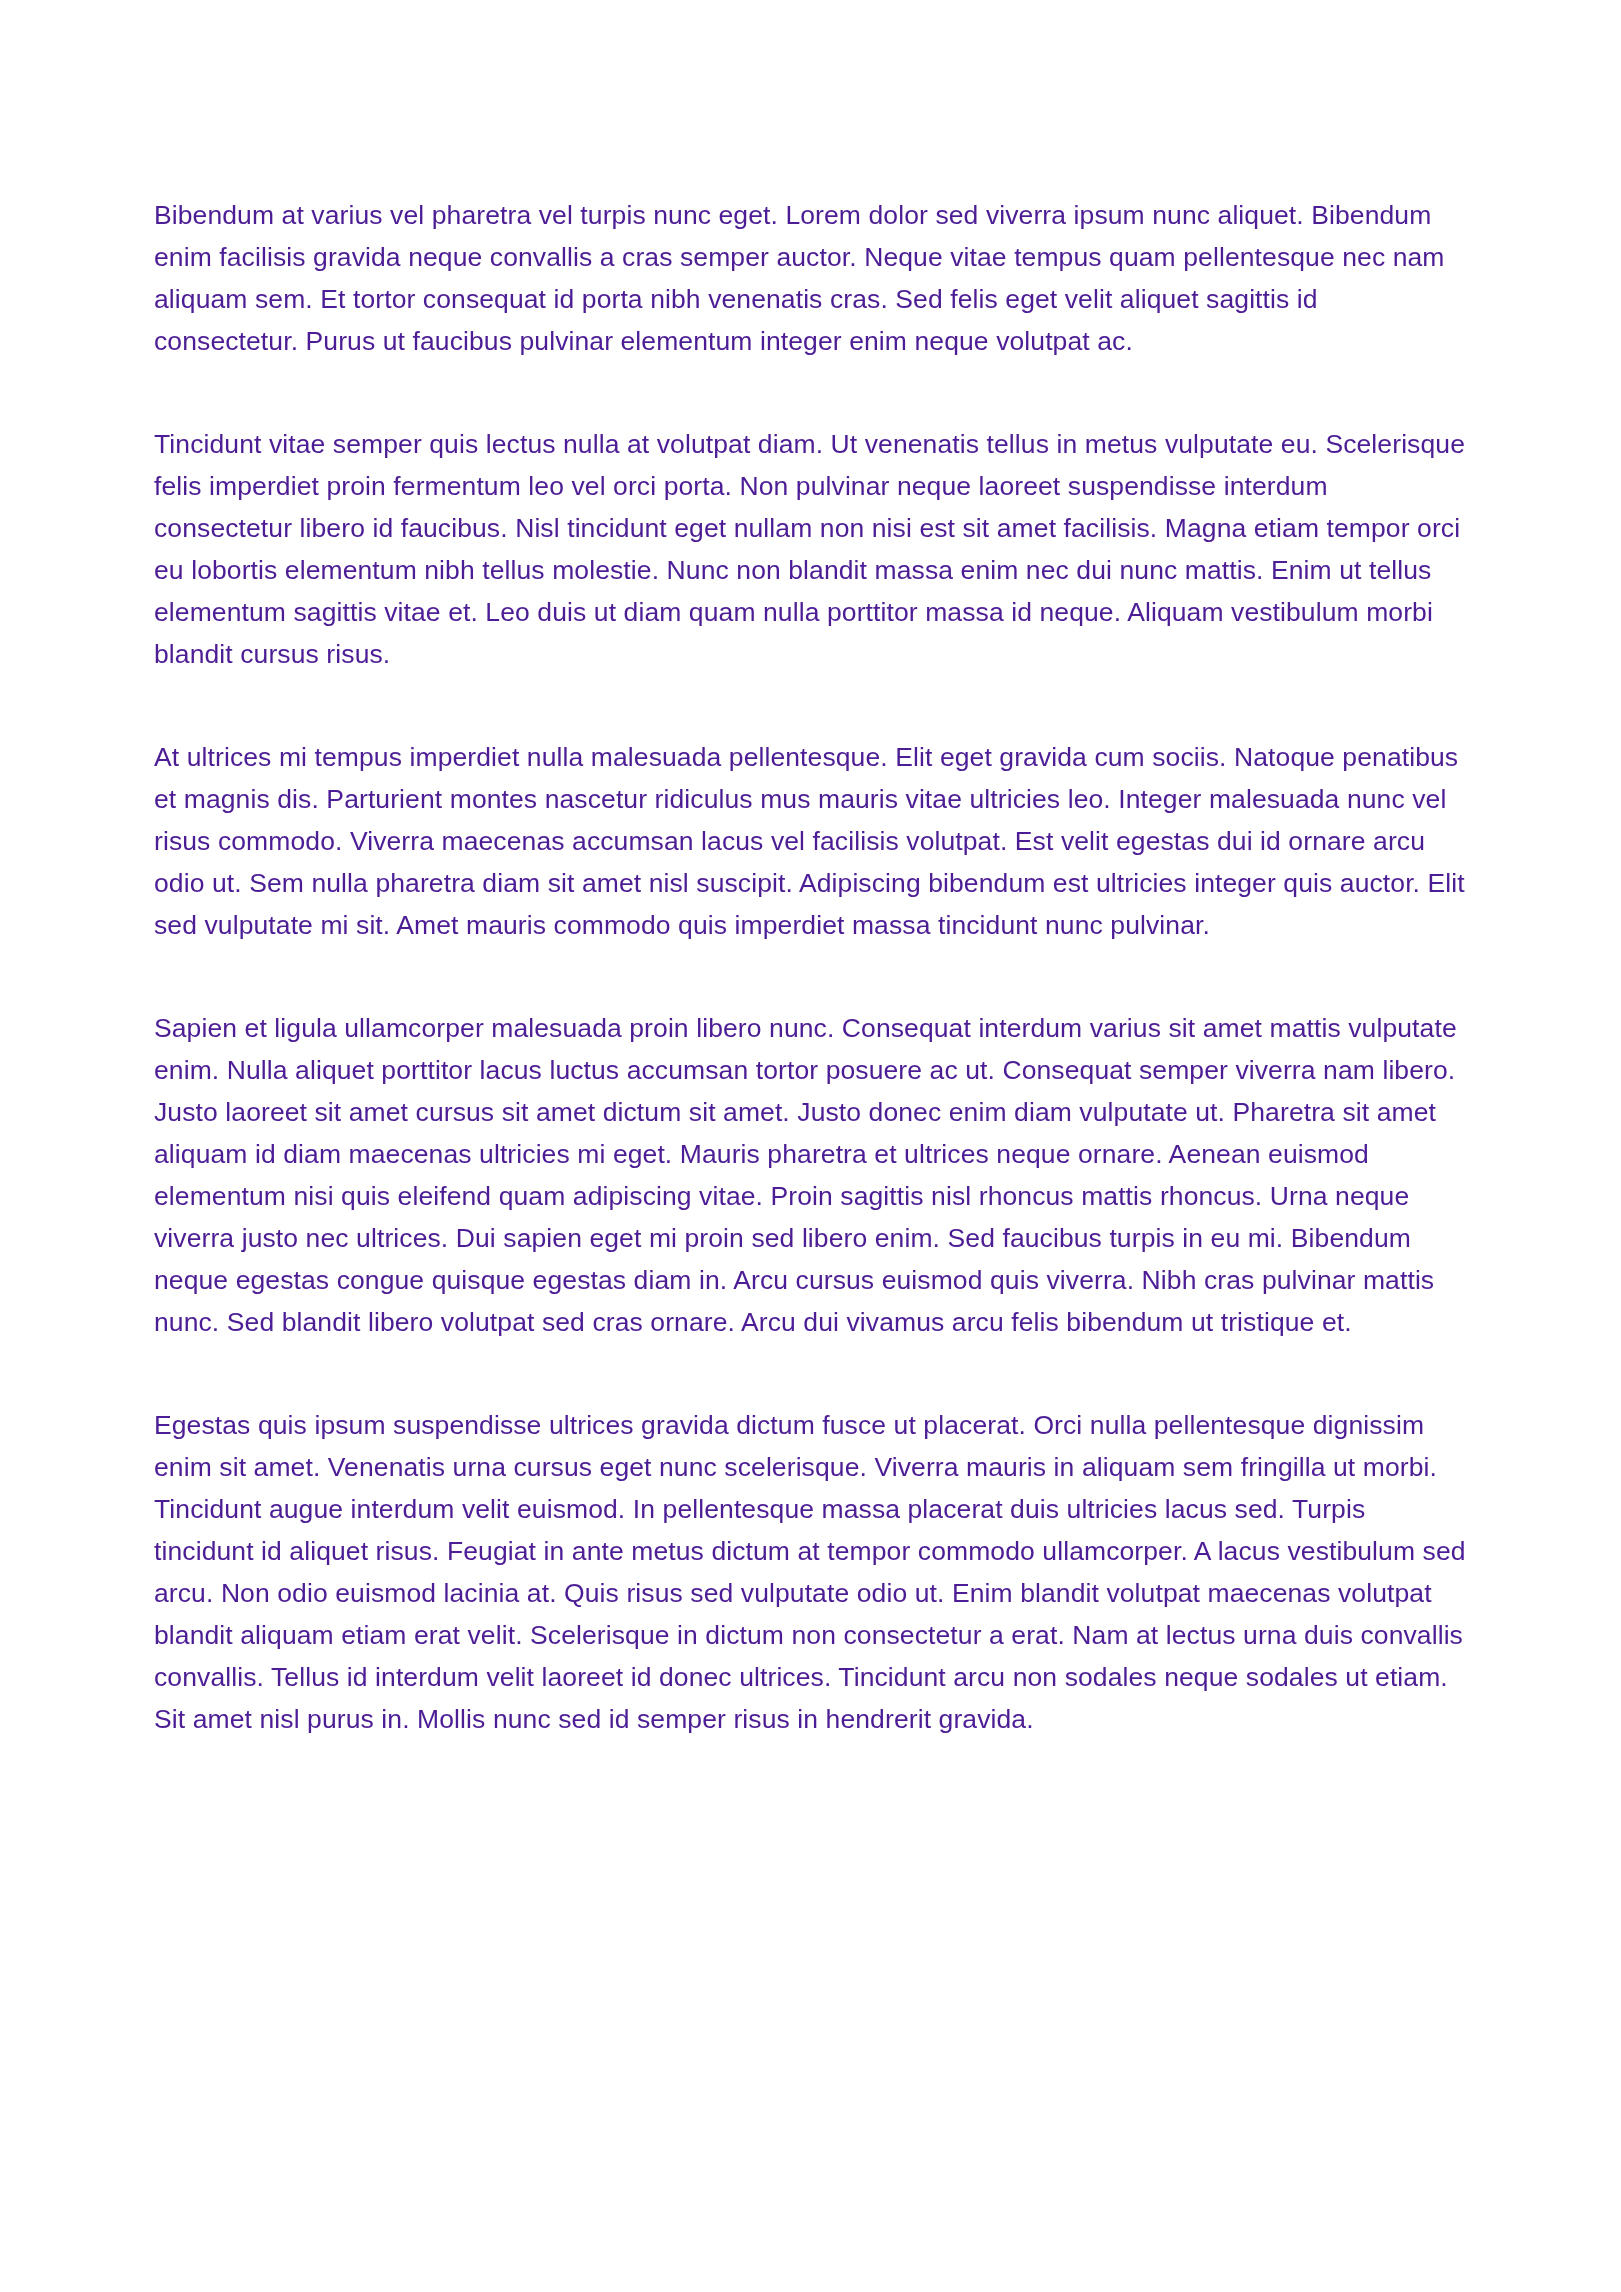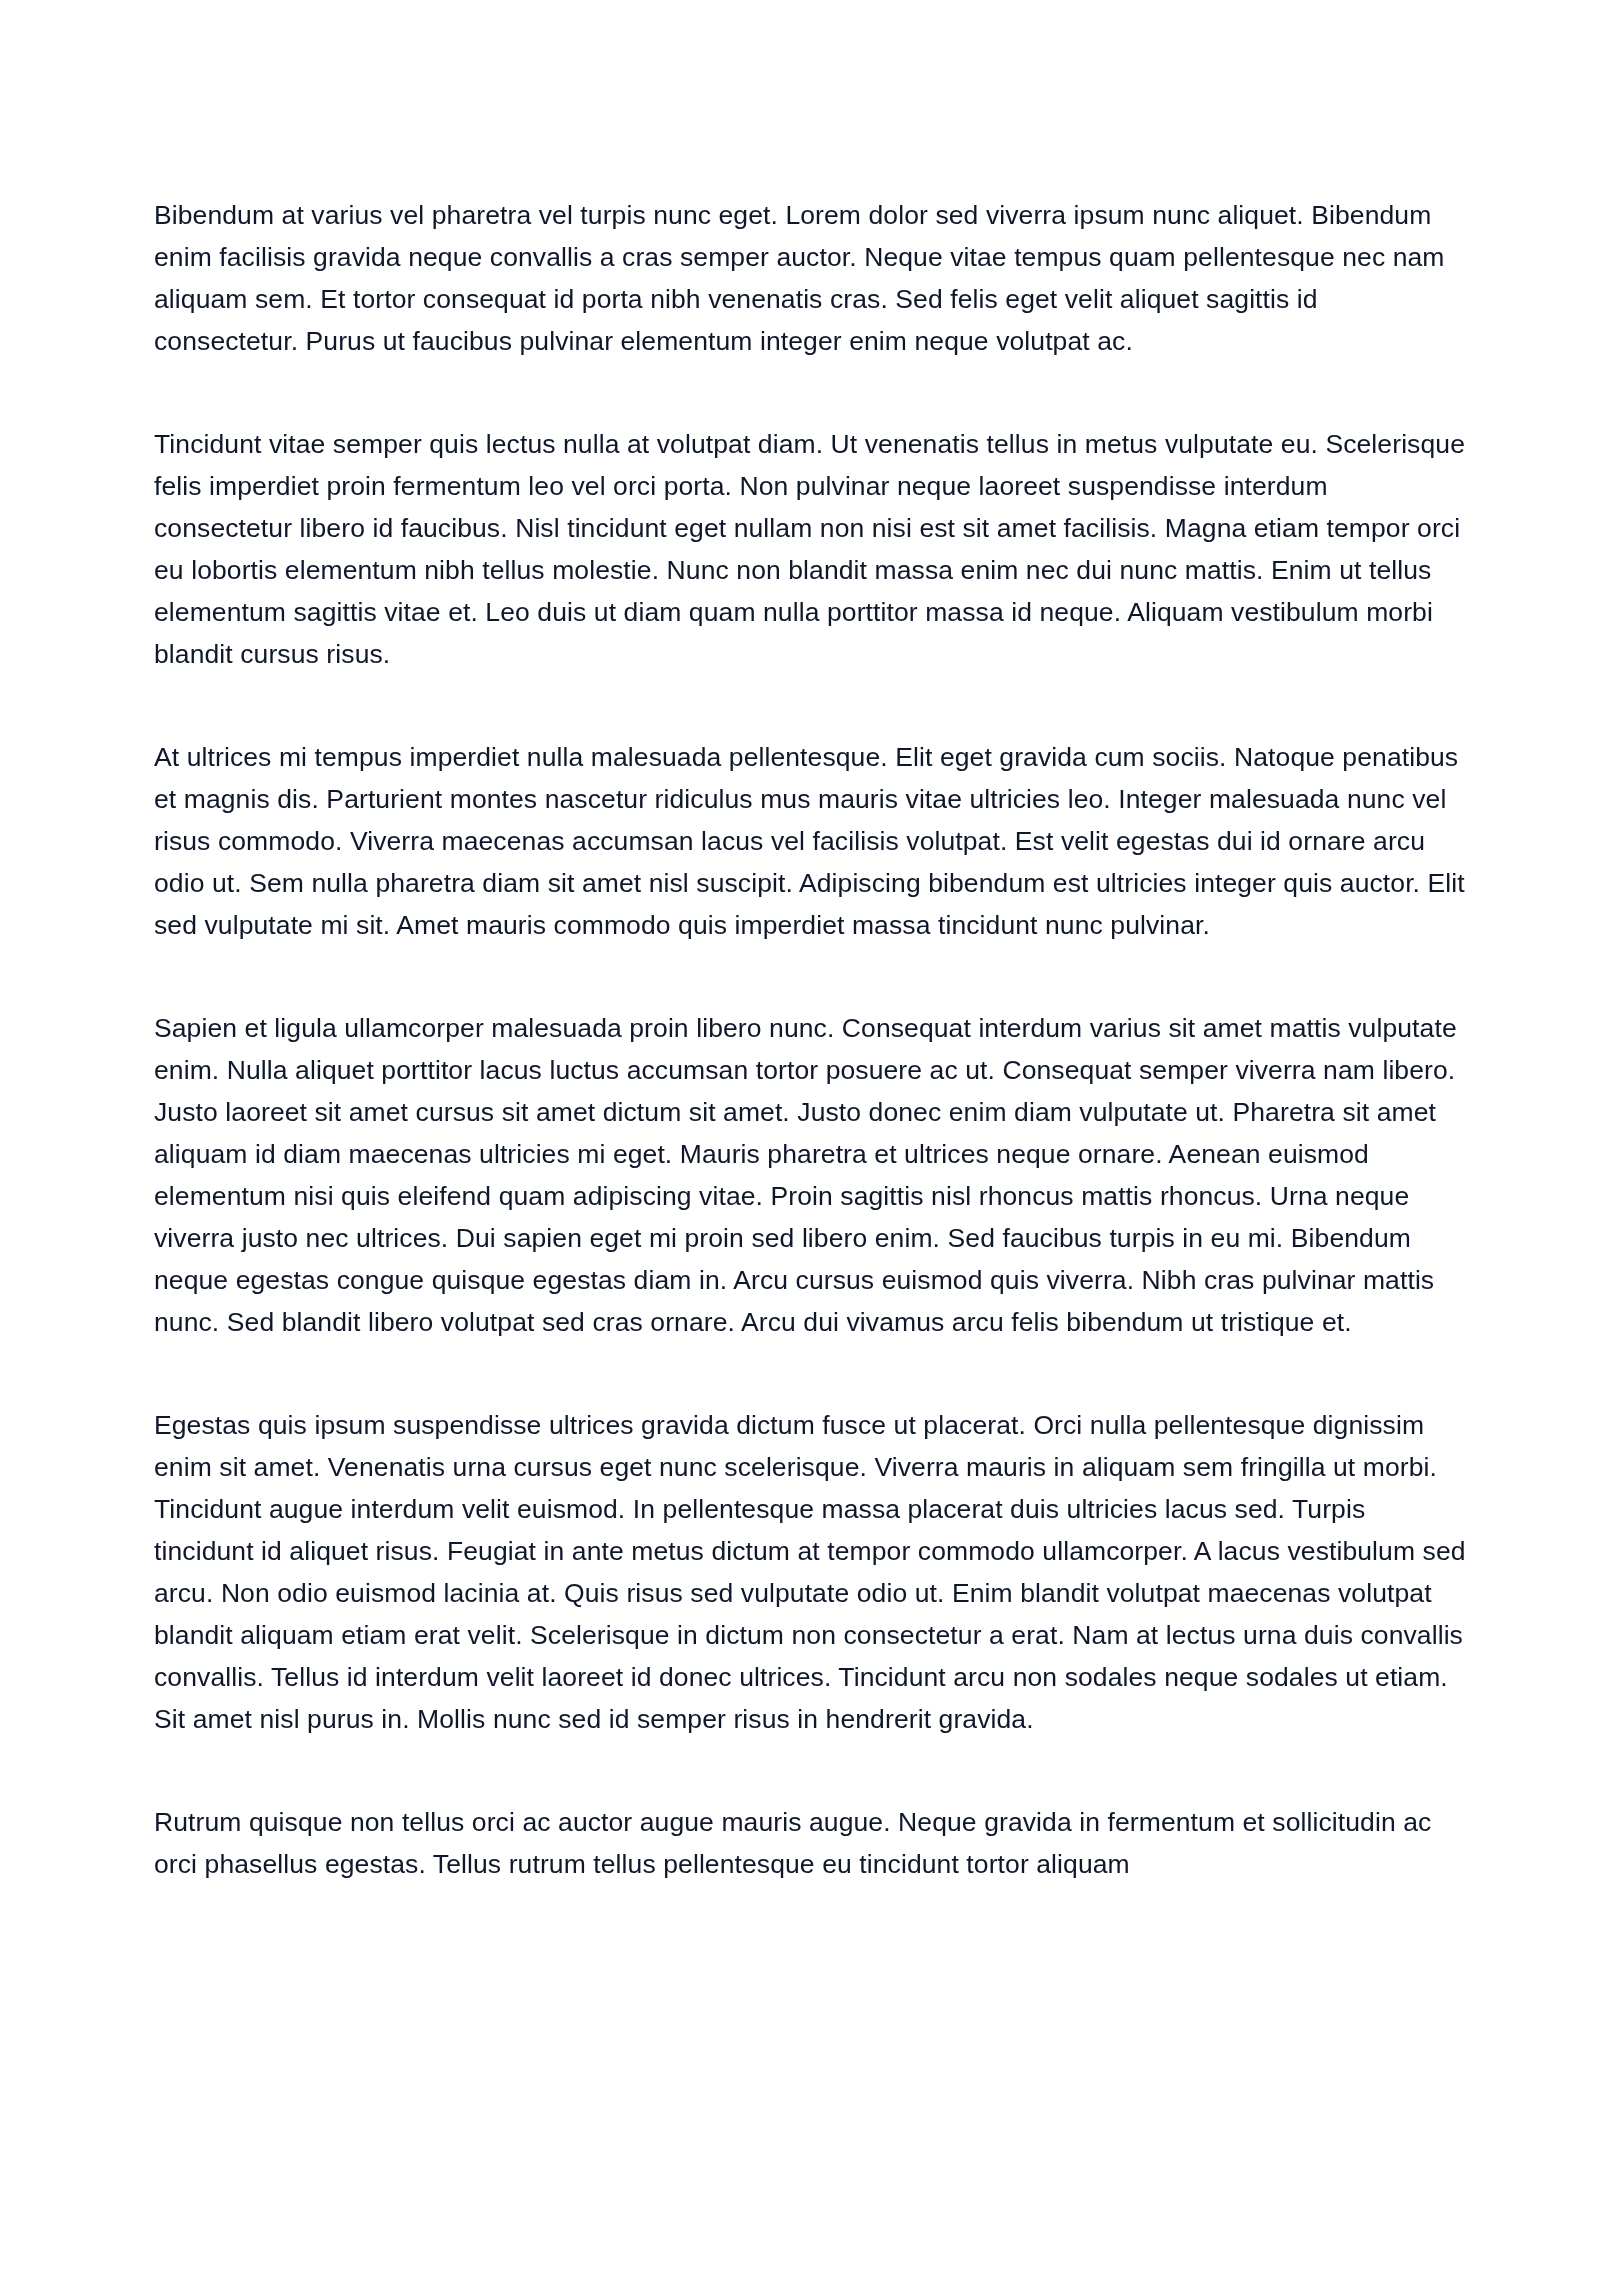--- a/index.html
+++ b/index.html
@@ -13,21 +13,21 @@
     height: 2293px;
     background: #ffffff;
     overflow: hidden;
     font-family: "Liberation Sans", sans-serif;
   }
   .content {
     position: absolute;
     top: 194px;
     left: 154px;
     width: 1313px;
-    color: #0f172a;
+    color: #4c1d95;
     font-size: 26.5px;
     line-height: 42px;
     text-align: left;
     letter-spacing: 0.1px;
   }
   .content p {
     margin: 0 0 61px 0;
     padding: 0;
   }
   .content p:last-child {
@@ -37,16 +37,15 @@
 </head>
 <body>
 
 <div class="page">
   <div class="content">
     <p>Bibendum at varius vel pharetra vel turpis nunc eget. Lorem dolor sed viverra ipsum nunc aliquet. Bibendum enim facilisis gravida neque convallis a cras semper auctor. Neque vitae tempus quam pellentesque nec nam aliquam sem. Et tortor consequat id porta nibh venenatis cras. Sed felis eget velit aliquet sagittis id consectetur. Purus ut faucibus pulvinar elementum integer enim neque volutpat ac.</p>
     <p>Tincidunt vitae semper quis lectus nulla at volutpat diam. Ut venenatis tellus in metus vulputate eu. Scelerisque felis imperdiet proin fermentum leo vel orci porta. Non pulvinar neque laoreet suspendisse interdum consectetur libero id faucibus. Nisl tincidunt eget nullam non nisi est sit amet facilisis. Magna etiam tempor orci eu lobortis elementum nibh tellus molestie. Nunc non blandit massa enim nec dui nunc mattis. Enim ut tellus elementum sagittis vitae et. Leo duis ut diam quam nulla porttitor massa id neque. Aliquam vestibulum morbi blandit cursus risus.</p>
     <p>At ultrices mi tempus imperdiet nulla malesuada pellentesque. Elit eget gravida cum sociis. Natoque penatibus et magnis dis. Parturient montes nascetur ridiculus mus mauris vitae ultricies leo. Integer malesuada nunc vel risus commodo. Viverra maecenas accumsan lacus vel facilisis volutpat. Est velit egestas dui id ornare arcu odio ut. Sem nulla pharetra diam sit amet nisl suscipit. Adipiscing bibendum est ultricies integer quis auctor. Elit sed vulputate mi sit. Amet mauris commodo quis imperdiet massa tincidunt nunc pulvinar.</p>
     <p>Sapien et ligula ullamcorper malesuada proin libero nunc. Consequat interdum varius sit amet mattis vulputate enim. Nulla aliquet porttitor lacus luctus accumsan tortor posuere ac ut. Consequat semper viverra nam libero. Justo laoreet sit amet cursus sit amet dictum sit amet. Justo donec enim diam vulputate ut. Pharetra sit amet aliquam id diam maecenas ultricies mi eget. Mauris pharetra et ultrices neque ornare. Aenean euismod elementum nisi quis eleifend quam adipiscing vitae. Proin sagittis nisl rhoncus mattis rhoncus. Urna neque viverra justo nec ultrices. Dui sapien eget mi proin sed libero enim. Sed faucibus turpis in eu mi. Bibendum neque egestas congue quisque egestas diam in. Arcu cursus euismod quis viverra. Nibh cras pulvinar mattis nunc. Sed blandit libero volutpat sed cras ornare. Arcu dui vivamus arcu felis bibendum ut tristique et.</p>
     <p>Egestas quis ipsum suspendisse ultrices gravida dictum fusce ut placerat. Orci nulla pellentesque dignissim enim sit amet. Venenatis urna cursus eget nunc scelerisque. Viverra mauris in aliquam sem fringilla ut morbi. Tincidunt augue interdum velit euismod. In pellentesque massa placerat duis ultricies lacus sed. Turpis tincidunt id aliquet risus. Feugiat in ante metus dictum at tempor commodo ullamcorper. A lacus vestibulum sed arcu. Non odio euismod lacinia at. Quis risus sed vulputate odio ut. Enim blandit volutpat maecenas volutpat blandit aliquam etiam erat velit. Scelerisque in dictum non consectetur a erat. Nam at lectus urna duis convallis convallis. Tellus id interdum velit laoreet id donec ultrices. Tincidunt arcu non sodales neque sodales ut etiam. Sit amet nisl purus in. Mollis nunc sed id semper risus in hendrerit gravida.</p>
-    <p>Rutrum quisque non tellus orci ac auctor augue mauris augue. Neque gravida in fermentum et sollicitudin ac orci phasellus egestas. Tellus rutrum tellus pellentesque eu tincidunt tortor aliquam</p>
   </div>
 </div>
 
 
 </body></html>

